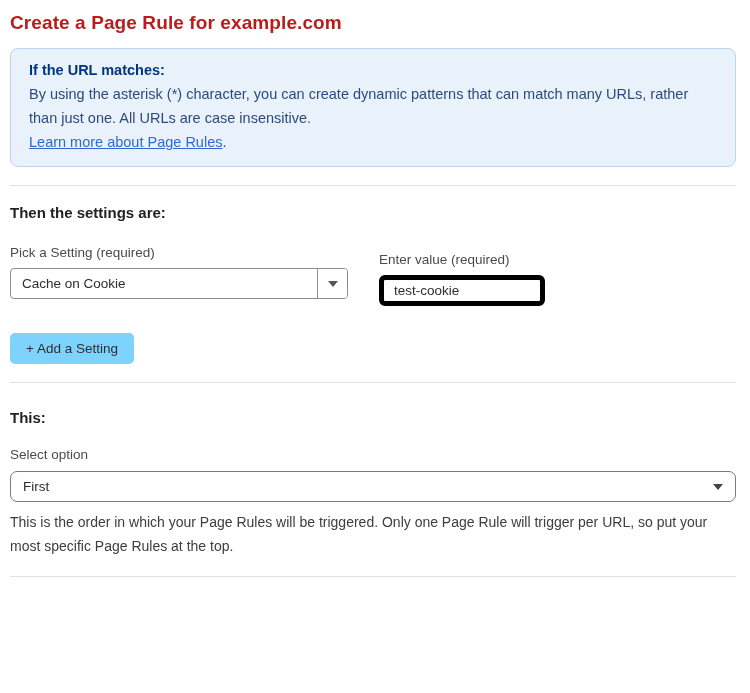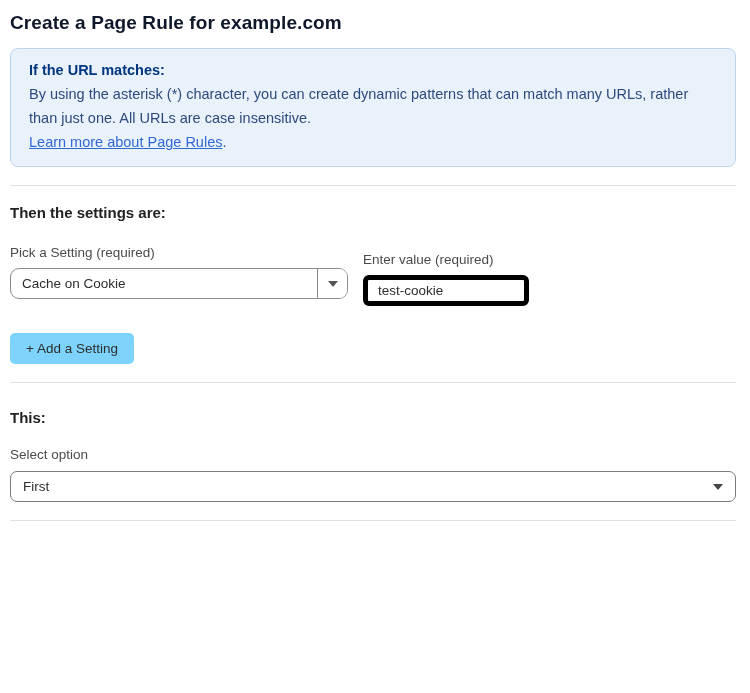--- a/index.html
+++ b/index.html
@@ -9,21 +9,21 @@
     height: 693px;
     font-family: "Liberation Sans", sans-serif;
     color: #24282d;
     overflow: hidden;
   }
   .page { padding: 10px 14px 20px 10px; }
 
   h1.page-title {
     font-size: 19px;
     font-weight: 700;
-    color: #0f172a;
+    color: #b91c1c;
     letter-spacing: 0.1px;
     margin: 2px 0 14px 0;
   }
 
   
   .info-box {
     background: #e9f1fb;
     border: 1px solid #bcd4ee;
     border-radius: 8px;
     padding: 9px 18px 12px 18px;
@@ -83,29 +83,29 @@
   }
 
   .section-heading {
     font-size: 15px;
     font-weight: 700;
     color: #222;
   }
   .settings-heading { margin: 2px 0 24px 0; }
 
   
-  .settings-row { display: flex; gap: 15px; }
+  .settings-row { display: flex; gap: 31px; }
   .setting-col { width: 338px; }
   .value-col { padding-top: 7px; }
 
   .combobox {
     display: flex;
     height: 31px;
     border: 1px solid #8c8c8c;
-    border-radius: 9px;
+    border-radius: 4px;
     background: #ffffff;
     overflow: hidden;
     cursor: pointer;
     justify-content: space-between;
   }
   .combobox-text {
     flex: 1;
     line-height: 29px;
     padding: 0 11px;
     font-size: 13.5px;
@@ -220,18 +220,19 @@
 
   <div class="section-heading order-heading">This:</div>
 
   <div class="field-label select-label">Select option</div>
 
   <div class="select-box">
     <span class="select-box-text">First</span>
     <span class="select-caret"></span>
   </div>
 
+  <div class="order-helper">This is the order in which your Page Rules will be triggered. Only one Page Rule will trigger per URL, so put your most specific Page Rules at the top.</div>
 
   <hr class="divider footer-divider">
 
   
 
 </div>
 
 </body></html>

